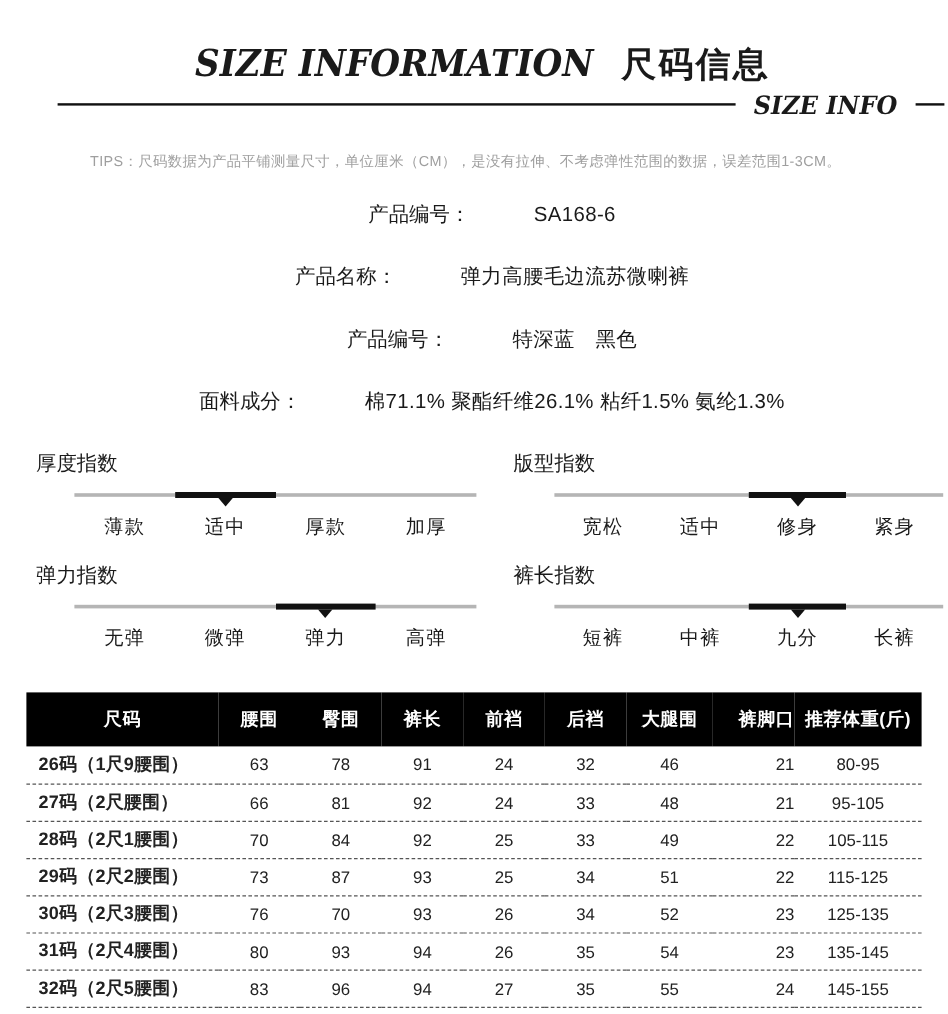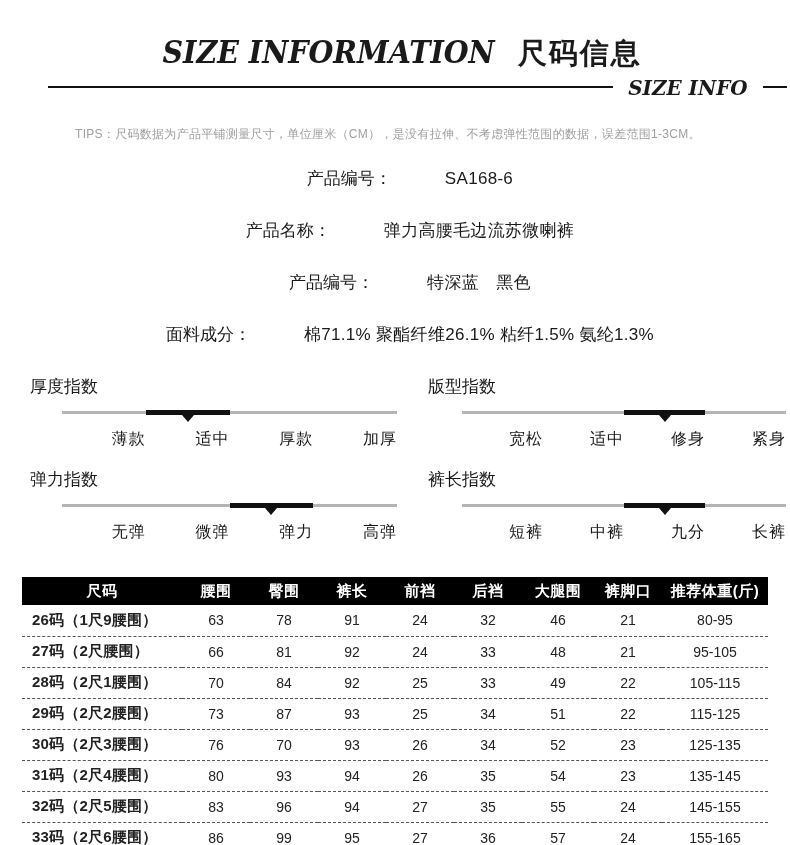--- a/index.html
+++ b/index.html
@@ -46,40 +46,40 @@
   .index-block:nth-child(even) .index-scale{margin-left:34px;margin-right:4px;}
   .scale-line{position:relative;height:13px;}
   .scale-base{position:absolute;left:0;right:0;top:2px;height:3px;background:var(--scale-gray);}
   .scale-active{position:absolute;top:1px;height:5px;width:25%;background:var(--marker);}
   .scale-pointer{
     position:absolute;top:6px;width:0;height:0;transform:translateX(-50%);
     border-left:6px solid transparent;border-right:6px solid transparent;
     border-top:7px solid var(--marker);
   }
   .scale-labels{display:flex;margin-top:7px;font-size:16px;}
-  .scale-labels span{flex:1;text-align:right;letter-spacing:1px;}
+  .scale-labels span{flex:1;text-align:center;letter-spacing:1px;}
   
   table.size-table{margin:34px 0 0 22px;width:746px;border-collapse:collapse;table-layout:fixed;}
   .size-table th{
     background:var(--header-bg);color:var(--header-fg);
-    font-size:15px;font-weight:700;height:28px;padding:0;letter-spacing:.5px;
+    font-size:15px;font-weight:700;height:45px;padding:0;letter-spacing:.5px;
   }
   .size-table td{
     text-align:center;font-size:14px;height:31px;padding:0;
     border-bottom:1px dashed var(--dash);color:#222;
   }
   .size-table td.row-label{text-align:left;padding-left:10px;font-weight:700;font-size:15px;letter-spacing:.2px;}
   .size-table th:nth-child(1),.size-table td:nth-child(1){width:160px;}
   .size-table th:nth-child(2),.size-table td:nth-child(2){width:68px;}
   .size-table th:nth-child(3),.size-table td:nth-child(3){width:68px;}
   .size-table th:nth-child(4),.size-table td:nth-child(4){width:68px;}
   .size-table th:nth-child(5),.size-table td:nth-child(5){width:68px;}
   .size-table th:nth-child(6),.size-table td:nth-child(6){width:68px;}
   .size-table th:nth-child(7),.size-table td:nth-child(7){width:72px;text-align:center;}
-  .size-table th:nth-child(8),.size-table td:nth-child(8){width:68px;}
+  .size-table th:nth-child(8),.size-table td:nth-child(8){width:68px;text-align:right;}
   .size-table th:nth-child(9),.size-table td:nth-child(9){width:106px;}
 </style>
 </head>
 <body>
 
 <div class="title-row">
   <span class="title-en">SIZE INFORMATION</span>
   <span class="title-cn">尺码信息</span>
 </div>
 

